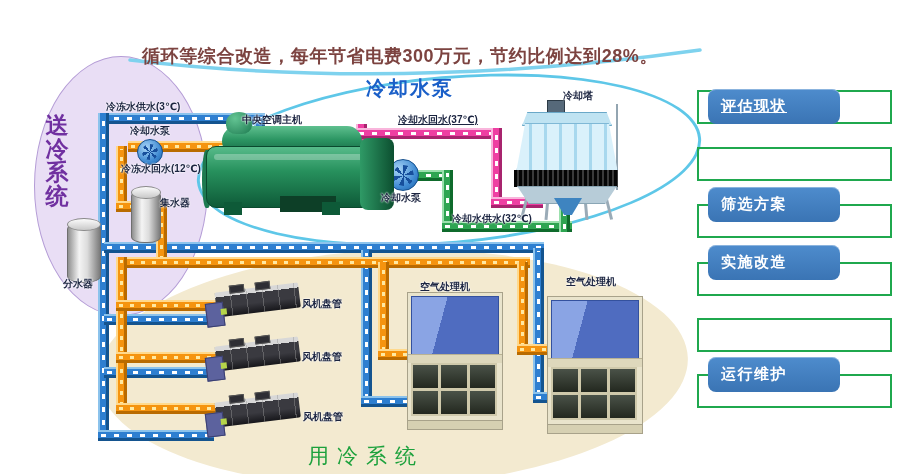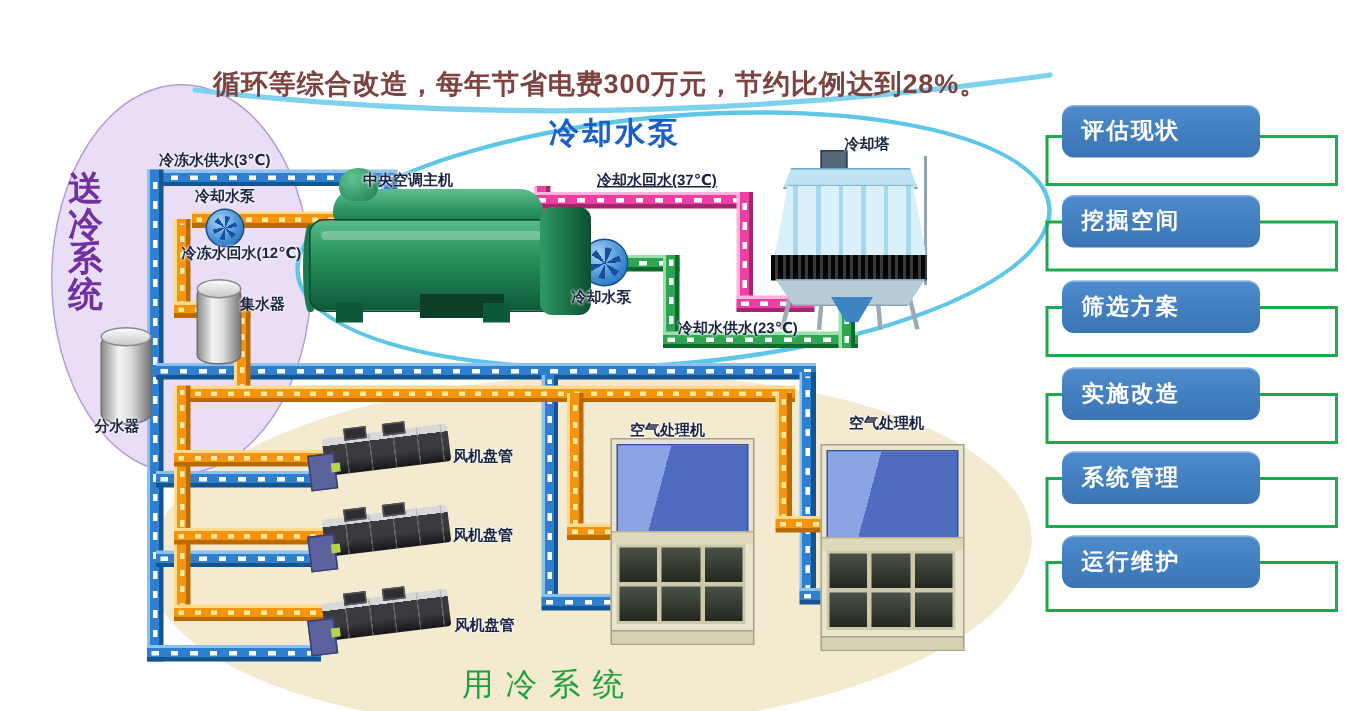--- a/index.html
+++ b/index.html
@@ -252,21 +252,21 @@
 
   <div class="lbl" style="left:106px;top:100px;">冷冻水供水(3℃)</div>
   <div class="lbl" style="left:130px;top:124px;">冷却水泵</div>
   <div class="lbl" style="left:121px;top:162px;">冷冻水回水(12℃)</div>
   <div class="lbl" style="left:160px;top:196px;">集水器</div>
   <div class="lbl" style="left:63px;top:277px;">分水器</div>
   <div class="lbl" style="left:242px;top:113px;">中央空调主机</div>
   <div class="lbl" style="left:398px;top:113px;text-decoration:underline;">冷却水回水(37℃)</div>
   <div class="lbl" style="left:563px;top:89px;">冷却塔</div>
   <div class="lbl" style="left:381px;top:191px;">冷却水泵</div>
-  <div class="lbl" style="left:452px;top:212px;">冷却水供水(23℃)</div>
+  <div class="lbl" style="left:452px;top:212px;">冷却水供水(32℃)</div>
   <div class="lbl" style="left:302px;top:297px;">风机盘管</div>
   <div class="lbl" style="left:302px;top:350px;">风机盘管</div>
   <div class="lbl" style="left:303px;top:410px;">风机盘管</div>
   <div class="lbl" style="left:420px;top:280px;">空气处理机</div>
   <div class="lbl" style="left:566px;top:275px;">空气处理机</div>
 
   <div class="t-supply">
     <div>送</div>
     <div>冷</div>
     <div>系</div>
@@ -277,20 +277,18 @@
 
   <div class="hline" style="left:142px;top:44px;">循环等综合改造，每年节省电费300万元，节约比例达到28%。</div>
 
   <div class="bracket" style="top:90px;"></div>
   <div class="bracket" style="top:147px;"></div>
   <div class="bracket" style="top:204px;"></div>
   <div class="bracket" style="top:262px;"></div>
   <div class="bracket" style="top:318px;"></div>
   <div class="bracket" style="top:374px;"></div>
 
-  <div class="stepbtn" style="top:70px;">评估现状</div>
-  <div class="stepbtn" style="top:130px;">挖掘空间</div>
+  <div class="stepbtn" style="top:89px;text-decoration:underline;">评估现状</div>
   <div class="stepbtn" style="top:187px;">筛选方案</div>
   <div class="stepbtn" style="top:245px;">实施改造</div>
-  <div class="stepbtn" style="top:301px;">系统管理</div>
   <div class="stepbtn" style="top:357px;">运行维护</div>
 
 </div>
 
 </body></html>

